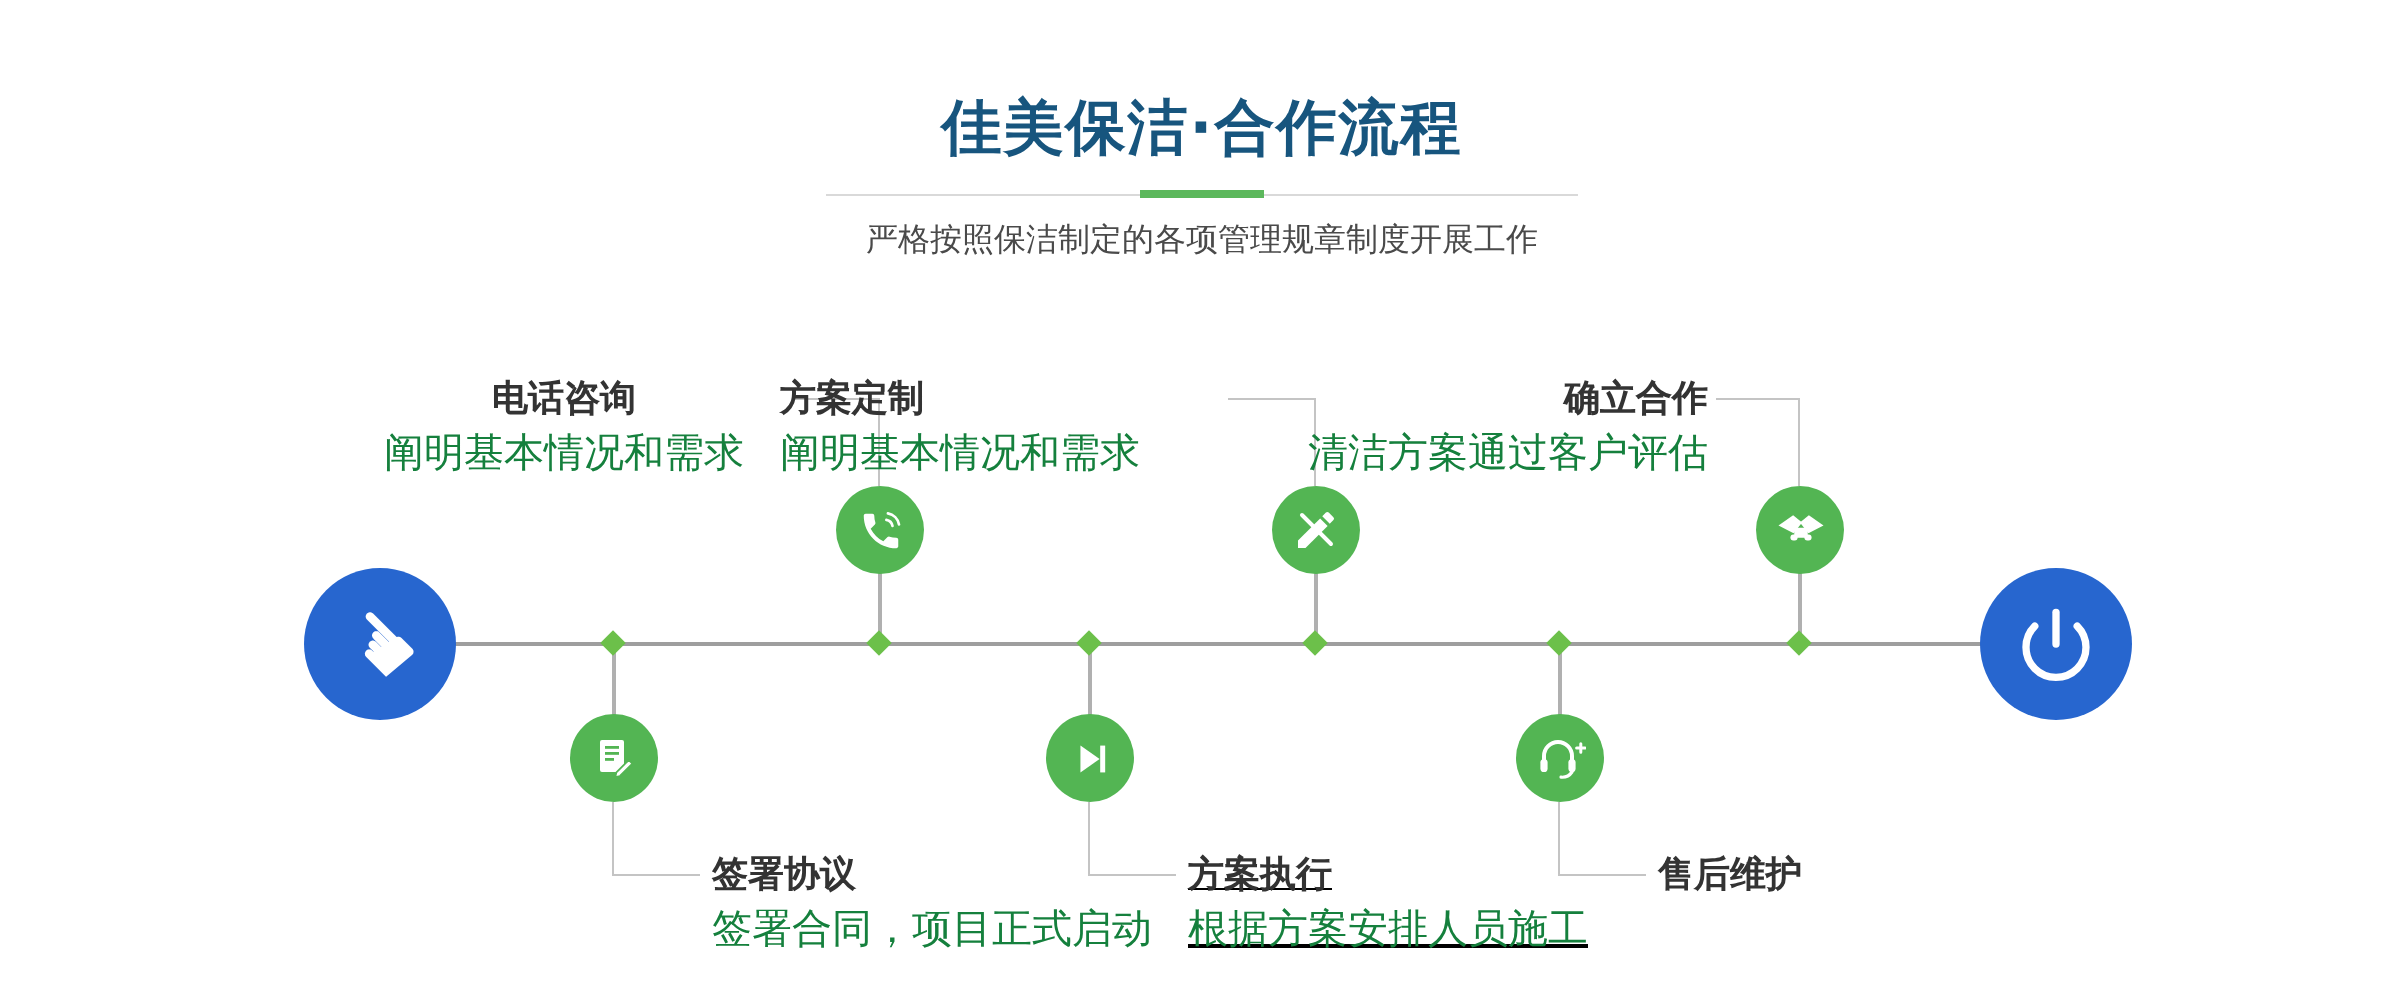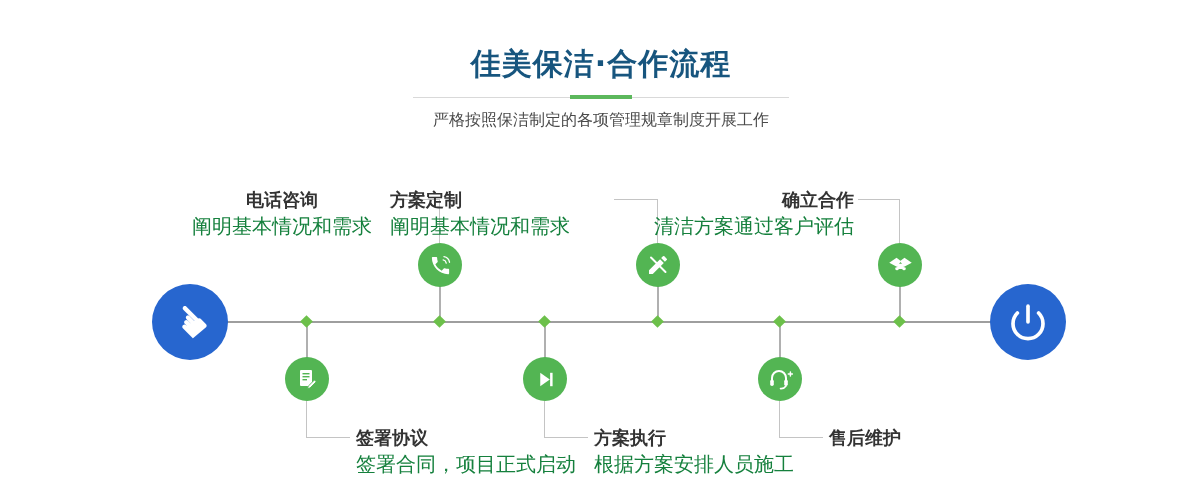--- a/index.html
+++ b/index.html
@@ -64,21 +64,21 @@
   .cn-headset-h{left:779px; top:437px; width:44px;}
 
   
   .step-label { position:absolute; z-index:2; }
   .step-label .t { font-size:18px; font-weight:bold; color:#333; line-height:21px; }
   .step-label .d { font-size:20px; color:#15803d; margin-top:8px; line-height:17px; }
   .lbl-phone   { left:172px; top:189px; width:220px; text-align:center; }
   .lbl-design  { left:390px; top:189px; width:220px; text-align:left; }
   .lbl-hand    { left:634px; top:189px; width:220px; text-align:right; }
   .lbl-contract{ left:356px; top:427px; width:280px; text-align:left; }
-  .lbl-play    { left:594px; top:427px; width:280px; text-align:left; }
+  .lbl-play    { left:594px; top:427px; width:280px; text-align:left;text-decoration:underline; }
   .lbl-headset { left:829px; top:427px; width:320px; text-align:left; }
 </style>
 </head>
 <body>
 
 <div class="canvas">
 
   <h1 class="title">佳美保洁·合作流程</h1>
   <div class="divider"></div>
   <div class="divider-accent"></div>

